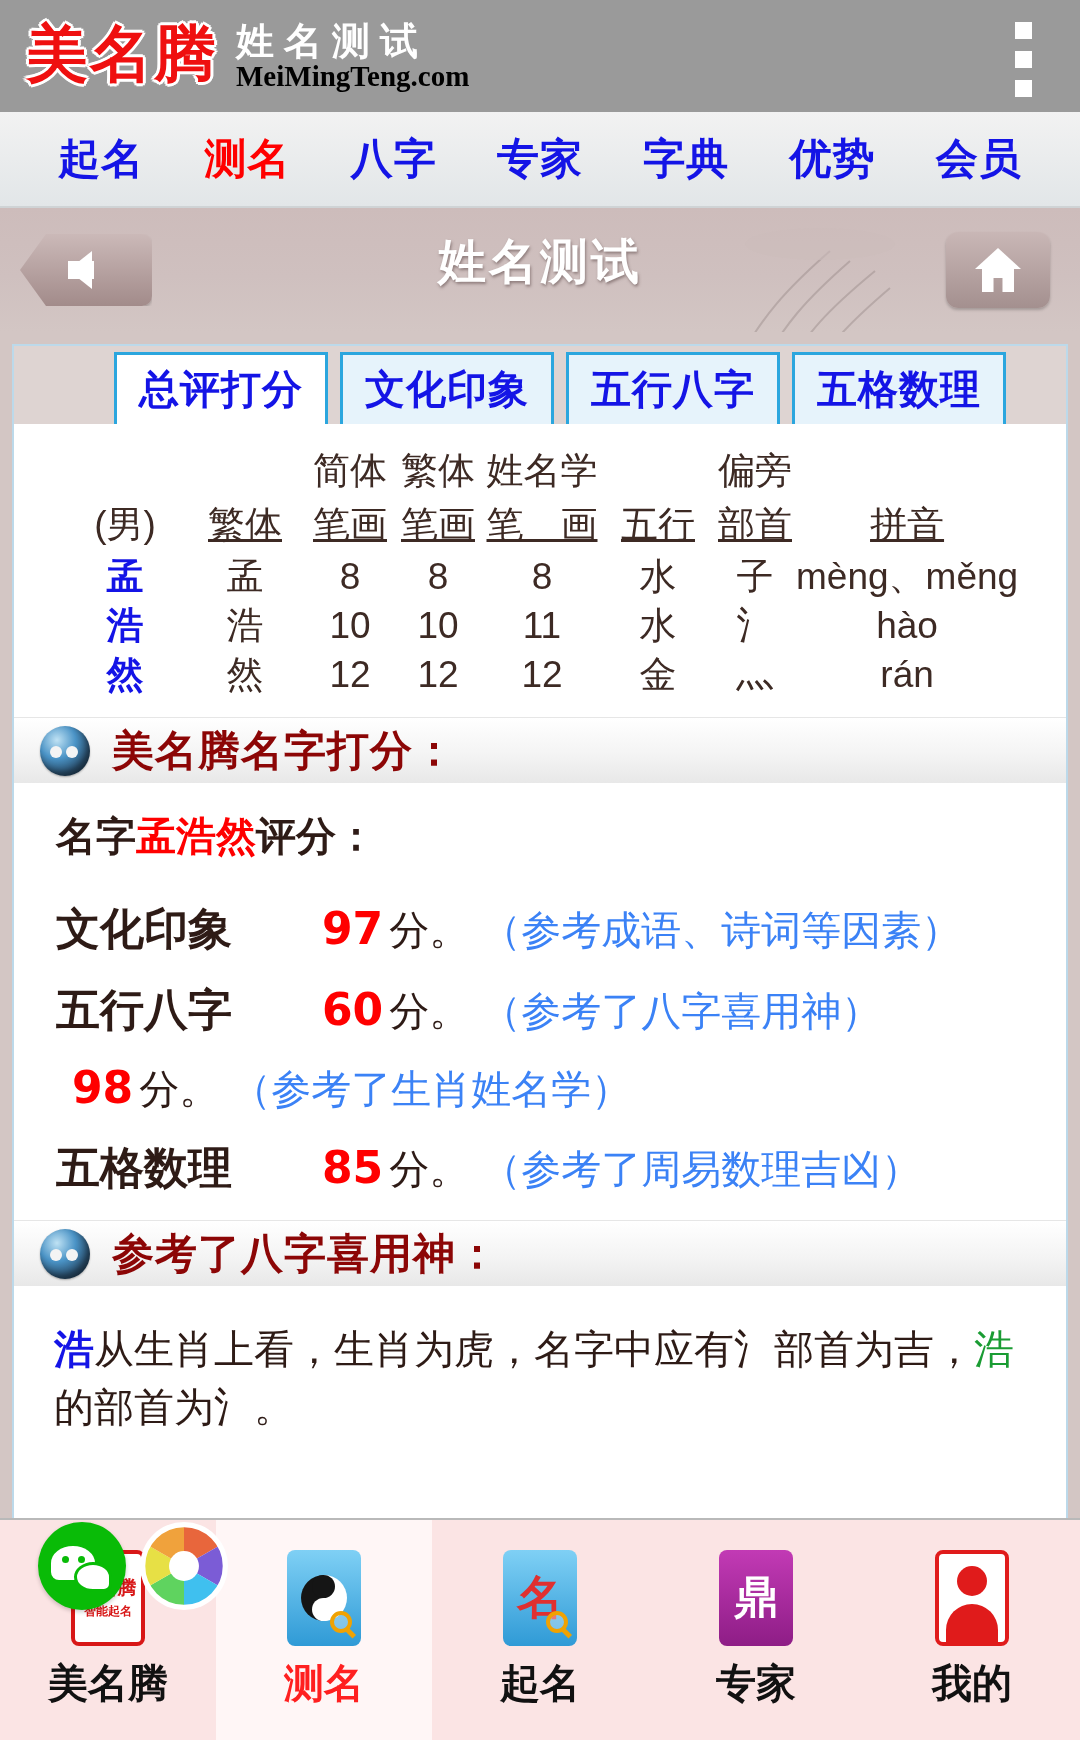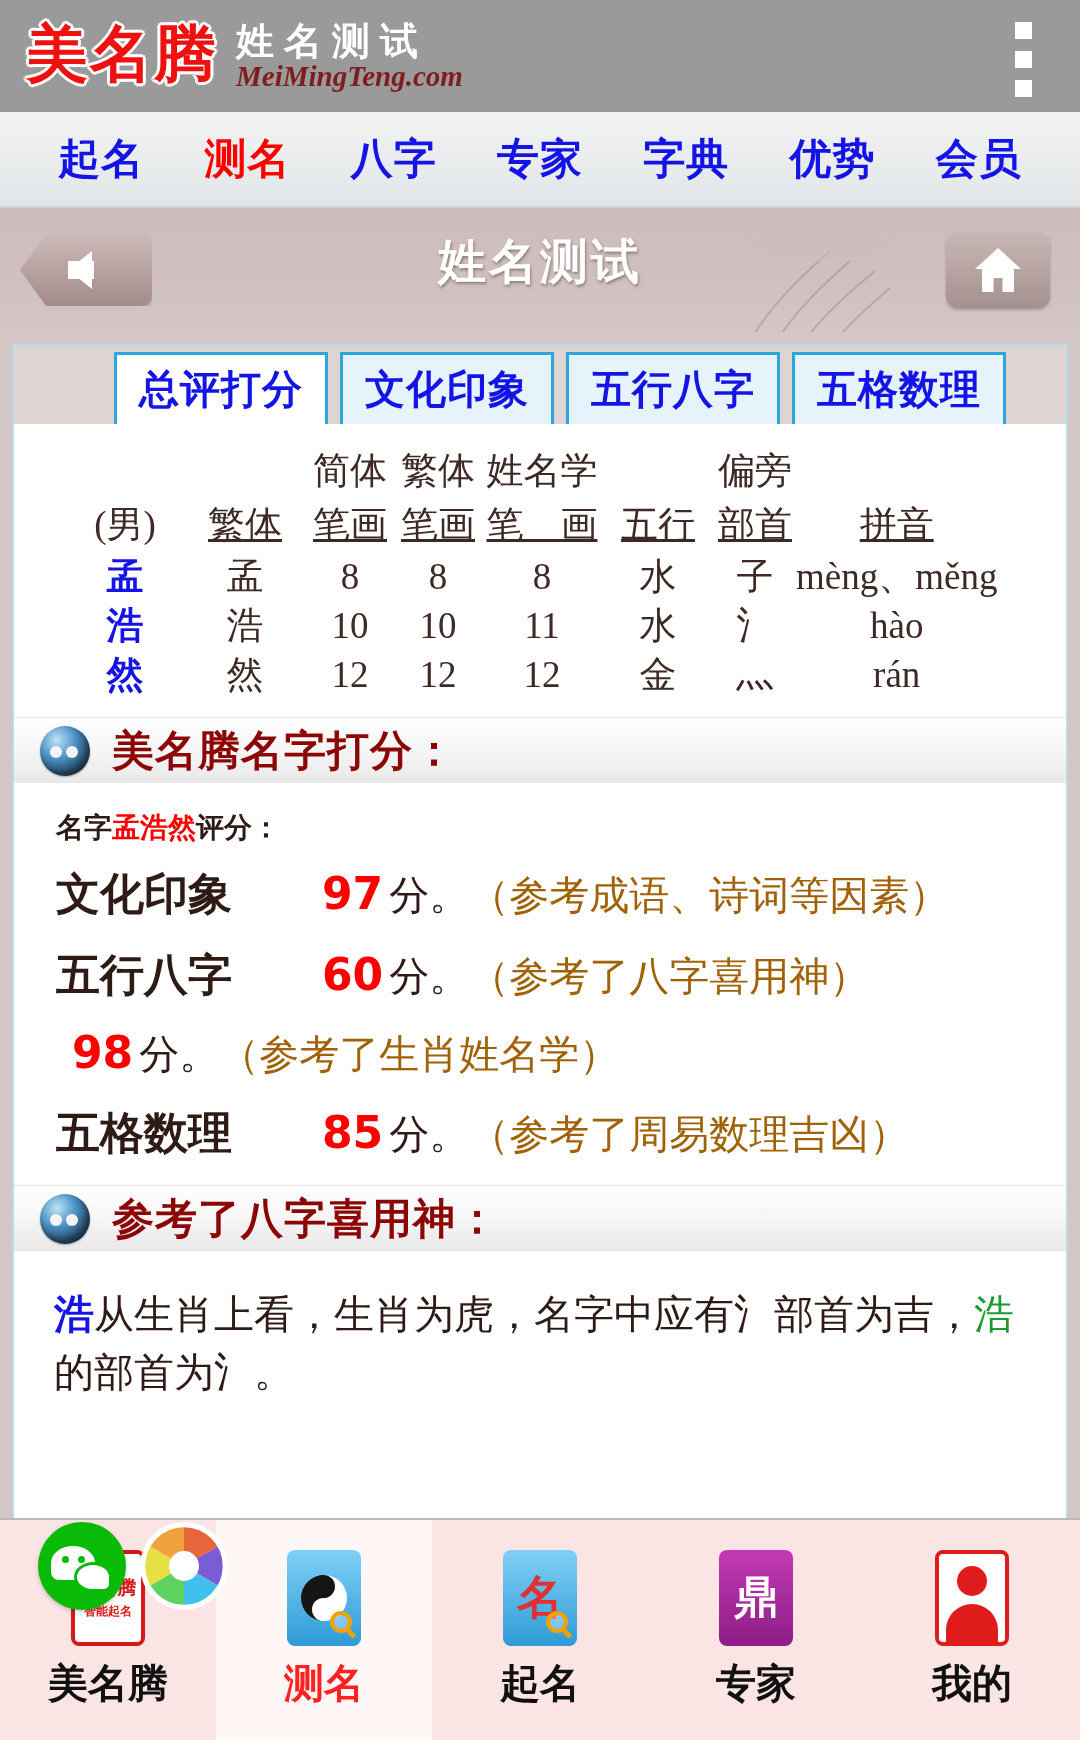--- a/index.html
+++ b/index.html
@@ -32,22 +32,22 @@
     padding-bottom: 4px;
   }
   .logo-right { margin-left: 18px; line-height: 1; }
   .logo-sub1 {
     font-family: "DejaVu Serif", "Liberation Serif", serif;
     font-size: 38px; font-weight: bold; color: #ffffff;
     letter-spacing: 10px; display: block;
   }
   .logo-sub2 {
     font-family: "Liberation Serif", "DejaVu Serif", serif;
-    font-size: 29px; font-weight: bold; color: #7f1d1d;
-    letter-spacing: 0px; display: block; margin-top: 2px; font-style: italic;
+    font-size: 29px; font-weight: bold; color: #000000;
+    letter-spacing: 0px; display: block; margin-top: 2px;
   }
   .kebab {
     position: absolute; right: 48px; top: 22px;
     display: flex; flex-direction: column; gap: 12px;
   }
   .kebab i { display: block; width: 17px; height: 17px; background: #ffffff; }
 
   
   .mainnav {
     height: 96px;
@@ -149,21 +149,21 @@
     margin-right: 12px;
     font-family: Liberation Sans, sans-serif;
     font-size: 40px; font-weight: bold; color: #1414e6;
     letter-spacing: 1px;
   }
   .tab.active { background: #ffffff; }
 
   
   .chartable {
     padding: 20px 0 0 0;
-    font-family: Liberation Serif, serif;
+    font-family: Liberation Sans, sans-serif;
     color: #3d2a24;
   }
   table.ctab { border-collapse: collapse; margin-left: 52px; }
   table.ctab td { font-size: 37px; padding: 2px 0; white-space: nowrap; }
   .c-gender  { width: 118px; text-align: center; }
   .c-fanti   { width: 122px; text-align: center; }
   .c-n1      { width: 88px;  text-align: center; }
   .c-n2      { width: 88px;  text-align: center; }
   .c-n3      { width: 120px; text-align: center; }
   .c-wx      { width: 112px; text-align: center; }
@@ -203,36 +203,36 @@
   .sechead h2 {
     font-family: "DejaVu Sans", "Liberation Sans", sans-serif;
     font-size: 42px; font-weight: bold; color: #8c0606;
     letter-spacing: 1px;
   }
 
   
   .scoreblock { padding: 26px 0 0 42px; }
   .scoretitle {
     font-family: "DejaVu Sans", "Liberation Sans", sans-serif;
-    font-size: 28px; font-weight: bold; color: #2e1b16; margin-bottom: 18px;
+    font-size: 40px; font-weight: bold; color: #2e1b16; margin-bottom: 36px;
   }
   .scoretitle .nm { color: #ff0000; }
   .scorerow {
     display: flex; align-items: baseline;
     font-family: "DejaVu Sans", "Liberation Sans", sans-serif;
     margin-bottom: 22px;
   }
   .s-label {
     width: 250px; font-size: 44px; font-weight: bold; color: #2e1b16;
     display: flex; justify-content: space-between;
   }
   .s-label.spread { letter-spacing: 0; }
   .s-num { font-size: 44px; font-weight: bold; color: #ff0000; margin-left: 16px; }
   .s-unit { font-size: 40px; color: #2e1b16; margin-left: 6px; }
-  .s-note { font-size: 40px; color: #a16207; margin-left: 0; }
+  .s-note { font-size: 40px; color: #3b82f6; margin-left: 12px; }
 
   
   .para {
     padding: 34px 20px 0 40px;
     font-family: "DejaVu Sans", "Liberation Sans", sans-serif;
     font-size: 40px; line-height: 1.45; color: #2e1b16;
   }
   .para .hl-blue  { color: #1414e6; font-weight: bold; }
   .para .hl-green { color: #1a9c33; }
 

